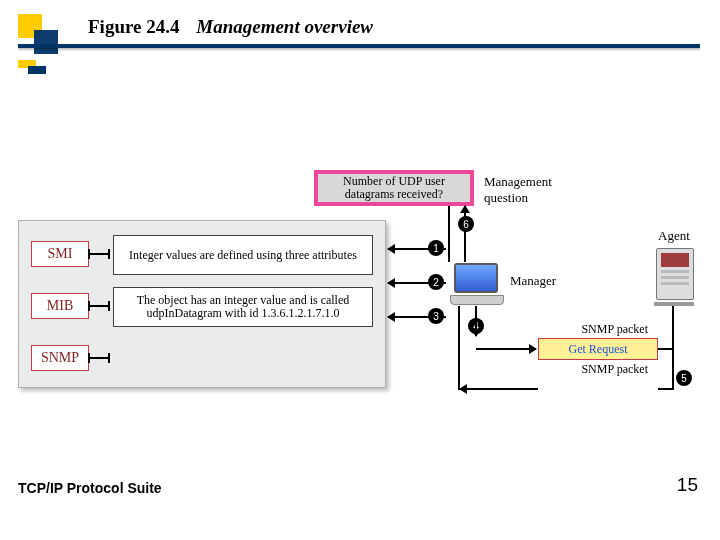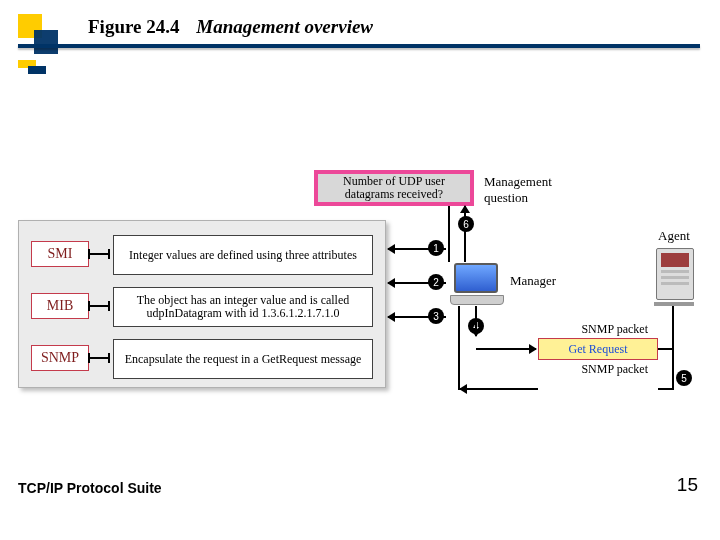--- a/index.html
+++ b/index.html
@@ -112,21 +112,20 @@
         <div class="desc">Integer values are defined using three attributes</div>
       </div>
       <div class="row">
         <div class="tag">MIB</div>
         <div class="tag-link"></div>
         <div class="desc">The object has an integer value and is called udpInDatagram with id 1.3.6.1.2.1.7.1.0</div>
       </div>
       <div class="row">
         <div class="tag">SNMP</div>
         <div class="tag-link"></div>
-        <div class="desc">Encapsulate the request in a GetRequest message</div>
       </div>
     </div>
 
     <div class="device laptop">
       <div class="laptop-screen"></div>
         <div class="laptop-base"></div>
     </div>
     <div class="mgr-label">Manager</div>
 
     <div class="device server">

